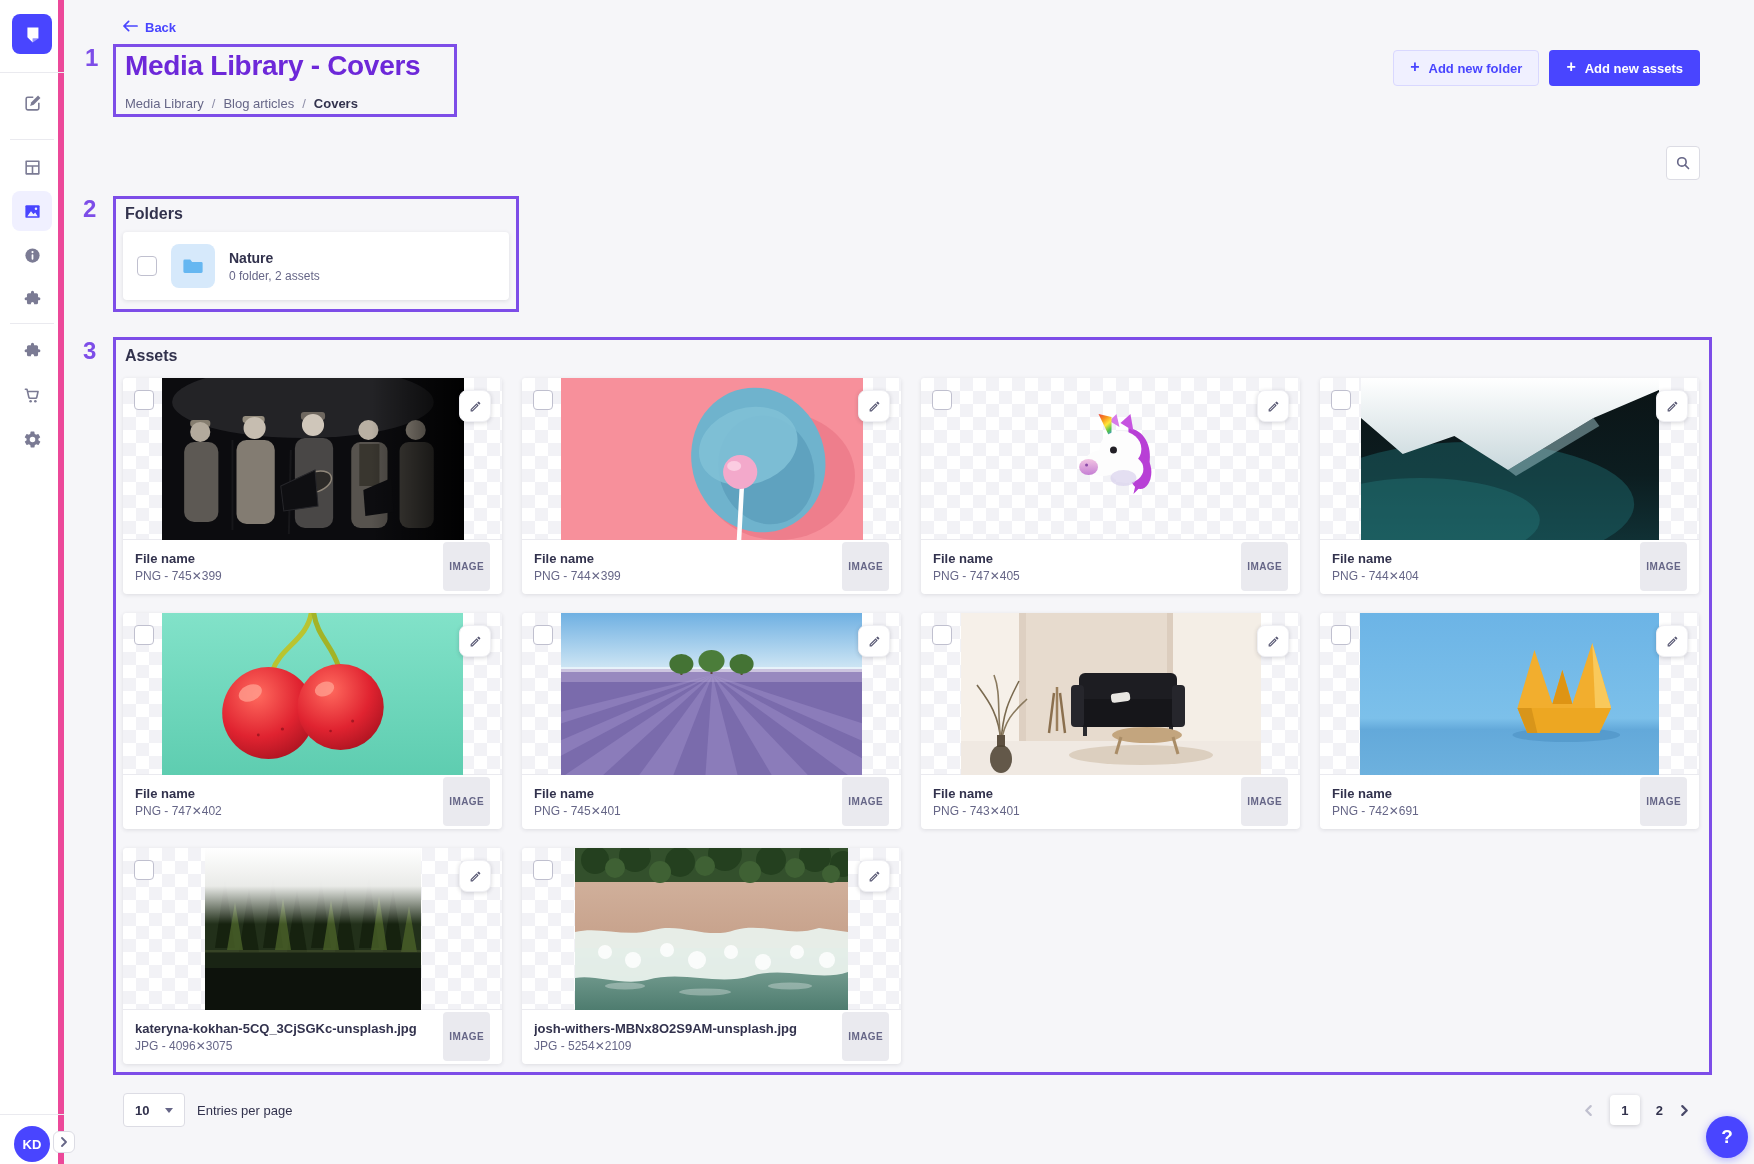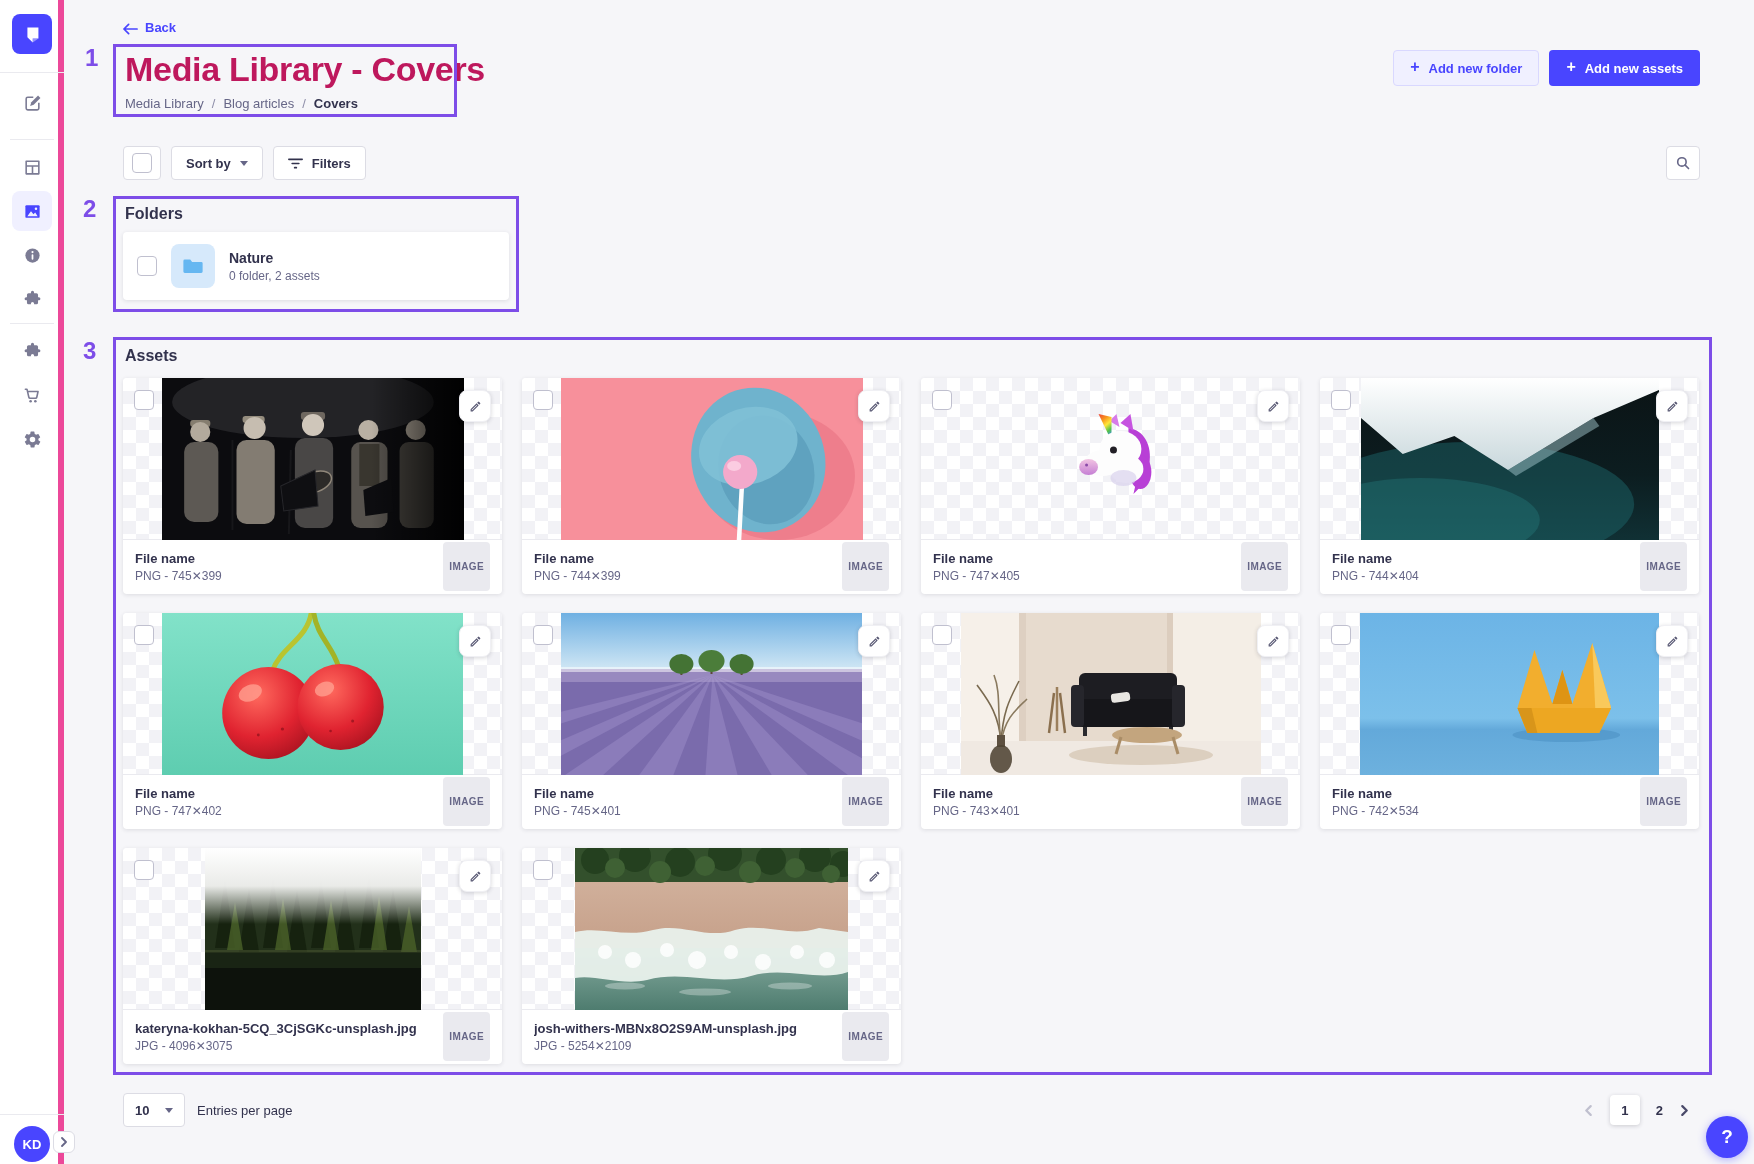--- a/index.html
+++ b/index.html
@@ -20,23 +20,23 @@
               display:flex; align-items:center; justify-content:center; cursor:pointer; }
   .nav-icon.active { background:#f0f0ff; }
   .avatar { position:absolute; left:14px; top:1126px; width:36px; height:36px; border-radius:50%;
             background:#4945ff; color:#fff; font-size:13px; font-weight:bold;
             display:flex; align-items:center; justify-content:center; cursor:pointer; }
   .expand-btn { position:absolute; left:53px; top:1131px; width:22px; height:22px; border-radius:6px;
             background:#fff; border:1px solid #dcdce4; display:flex; align-items:center; justify-content:center;
             cursor:pointer; z-index:4; }
 
   
-  .back-link { position:absolute; left:123px; top:20px; display:flex; align-items:flex-end; gap:7px;
+  .back-link { position:absolute; left:123px; top:20px; display:flex; align-items:flex-start; gap:7px;
                color:#4945ff; font-size:13px; font-weight:600; cursor:pointer; }
-  .page-title { position:absolute; left:125px; top:50px; font-size:34px; font-weight:800; color:#be185d; letter-spacing:-0.3px; }
+  .page-title { position:absolute; left:125px; top:50px; font-size:28px; font-weight:800; color:#6d28d9; letter-spacing:-0.3px; }
   .breadcrumb { position:absolute; left:125px; top:96px; font-size:13px; color:#666687; display:flex; gap:8px; }
   .breadcrumb .sep { color:#8e8ea9; }
   .breadcrumb .current { color:#32324d; font-weight:700; }
   .header-actions { position:absolute; top:50px; right:54px; display:flex; gap:10px; }
   .btn { height:36px; border-radius:4px; font-size:13px; font-weight:700; display:flex; align-items:center;
          gap:9px; padding:0 16px; cursor:pointer; border:1px solid transparent;
          font-family:"Liberation Sans","DejaVu Sans",sans-serif; }
   .btn .plus { font-size:16px; font-weight:700; line-height:1; margin-top:-2px; }
   .btn.secondary { background:#f0f0ff; border-color:#d9d8ff; color:#4945ff; }
   .btn.primary { background:#4945ff; color:#fff; }
@@ -193,37 +193,20 @@
     <button class="btn secondary">
       <span class="plus">+</span>
       <span>Add new folder</span>
     </button>
     <button class="btn primary">
       <span class="plus">+</span>
       <span>Add new assets</span>
     </button>
   </div>
 
-  <div class="toolbar">
-    <div class="tool-btn selectall-btn">
-      <span class="checkbox"></span>
-    </div>
-    <div class="tool-btn">
-      <span>Sort by</span>
-      <span class="caret-down"></span>
-    </div>
-    <div class="tool-btn">
-      <svg width="15" height="13" viewBox="0 0 18 14">
-          <rect x="0" y="1" width="18" height="2" rx="1" fill="#32324d"></rect>
-          <rect x="4" y="6" width="10" height="2" rx="1" fill="#32324d"></rect>
-          <rect x="7" y="11" width="4" height="2" rx="1" fill="#32324d"></rect>
-        </svg>
-      <span>Filters</span>
-    </div>
-  </div>
   <div class="search-btn">
     <svg width="16" height="16" viewBox="0 0 22 22">
         <circle cx="9.5" cy="9.5" r="5.8" fill="none" stroke="#666687" stroke-width="2.2"></circle>
         <line x1="14" y1="14" x2="18.6" y2="18.6" stroke="#666687" stroke-width="2.2" stroke-linecap="round"></line>
       </svg>
   </div>
 
   <div class="annotation ann-1"></div>
   <div class="annotation ann-2"></div>
   <div class="annotation ann-3"></div>
@@ -579,21 +562,21 @@
 </div>
       <button class="edit-btn">
         <svg width="13" height="13" viewBox="0 0 24 24">
               <path fill="#595974" d="M14.06 9.02l.92.92L5.92 19H5v-.92l9.06-9.06zM17.66 3c-.25 0-.51.1-.7.29l-1.83 1.83 3.75 3.75 1.83-1.83a1 1 0 0 0 0-1.41l-2.34-2.34a1 1 0 0 0-.71-.29zm-3.6 3.19L3 17.25V21h3.75L17.81 9.94l-3.75-3.75z"></path>
             </svg>
       </button>
     </div>
     <div class="asset-footer">
       <div>
         <div class="asset-name">File name</div>
-        <div class="asset-meta">PNG - 742✕534</div>
+        <div class="asset-meta">PNG - 742✕691</div>
       </div>
       <span class="badge">IMAGE</span>
     </div>
   </div>
 
   <div class="asset-card">
     <div class="asset-image-area">
       <span class="checkbox asset-checkbox"></span>
       <div class="asset-image" style="width: 216px;">
   <svg viewBox="0 0 216 162" preserveAspectRatio="none">

